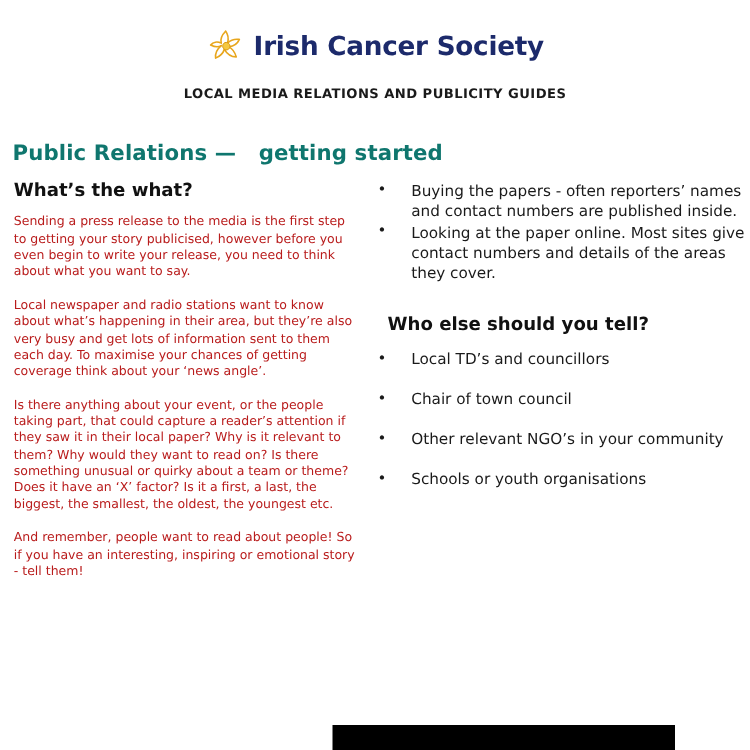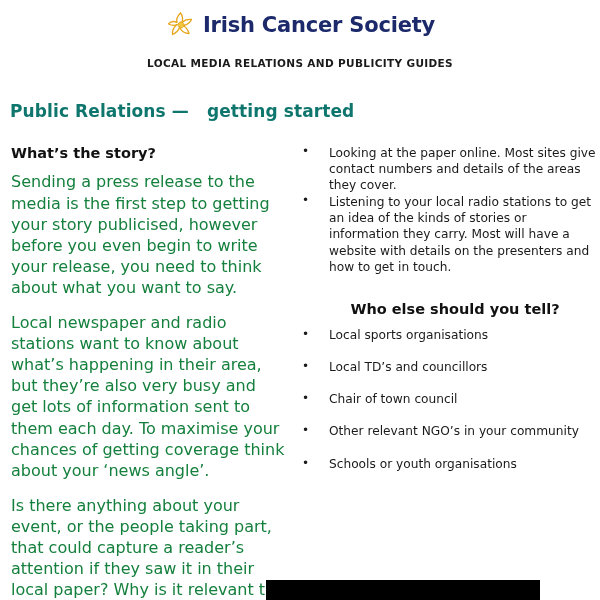--- a/index.html
+++ b/index.html
@@ -12,21 +12,21 @@
     background: #ffffff;
     font-family: "DejaVu Sans", sans-serif;
     color: #1a1a1a;
     overflow: hidden;
     position: relative;
   }
 
   
   .doc-header {
     width: 100%;
-    padding-top: 8px;
+    padding-top: 20px;
     text-align: center;
   }
   .brand-lockup {
     display: inline-flex;
     align-items: center;
     justify-content: center;
     gap: 6px;
     height: 34px;
   }
   .brand-mark {
@@ -85,31 +85,30 @@
 
   h2.section-heading {
     margin: 0 0 9px 0;
     font-size: 14.5px;
     font-weight: bold;
     color: #111;
     line-height: 1.2;
   }
   h2.section-heading.indented {
     margin-left: 17px;
-    text-align: center;
   }
   h2.section-heading.spaced-top {
     margin-top: 26px;
   }
 
   p.body-para {
     margin: 0 0 14px 0;
-    font-size: 16px;
+    font-size: 10px;
     line-height: 1.32;
-    color: #15803d;
+    color: #b91c1c;
   }
 
   ul.bullets {
     margin: 0;
     padding: 0;
     list-style: none;
   }
   ul.bullets > li {
     position: relative;
     padding-left: 36px;
@@ -161,36 +160,35 @@
     <span class="brand-name">Irish Cancer Society</span>
   </div>
   <div class="doc-subtitle">LOCAL MEDIA RELATIONS AND PUBLICITY GUIDES</div>
 </div>
 
 <h1 class="page-title">Public Relations —   getting started</h1>
 
 <div class="columns">
 
   <div class="col-left">
-    <h2 class="section-heading">What’s the story?</h2>
+    <h2 class="section-heading">What’s the what?</h2>
     <p class="body-para">Sending a press release to the media is the first step to getting your story publicised, however before you even begin to write your release, you need to think about what you want to say.</p>
     <p class="body-para">Local newspaper and radio stations want to know about what’s happening in their area, but they’re also very busy and get lots of information sent to them each day. To maximise your chances of getting coverage think about your ‘news angle’.</p>
     <p class="body-para">Is there anything about your event, or the people taking part, that could capture a reader’s attention if they saw it in their local paper? Why is it relevant to them? Why would they want to read on? Is there something unusual or quirky about a team or theme? Does it have an ‘X’ factor? Is it a first, a last, the biggest, the smallest, the oldest, the youngest etc.</p>
     <p class="body-para">And remember, people want to read about people! So if you have an interesting, inspiring or emotional story - tell them!</p>
   </div>
 
   <div class="col-right">
     <ul class="bullets">
+      <li>Buying the papers - often reporters’ names and contact numbers are published inside.</li>
       <li>Looking at the paper online. Most sites give contact numbers and details of the areas they cover.</li>
-      <li>Listening to your local radio stations to get an idea of the kinds of stories or information they carry. Most will have a website with details on the presenters and how to get in touch.</li>
     </ul>
 
     <h2 class="section-heading indented spaced-top">Who else should you tell?</h2>
     <ul class="bullets loose">
-      <li>Local sports organisations</li>
       <li>Local TD’s and councillors</li>
       <li>Chair of town council</li>
       <li>Other relevant NGO’s in your community</li>
       <li>Schools or youth organisations</li>
     </ul>
   </div>
 </div>
 
 <div class="redaction-bar"></div>
 

